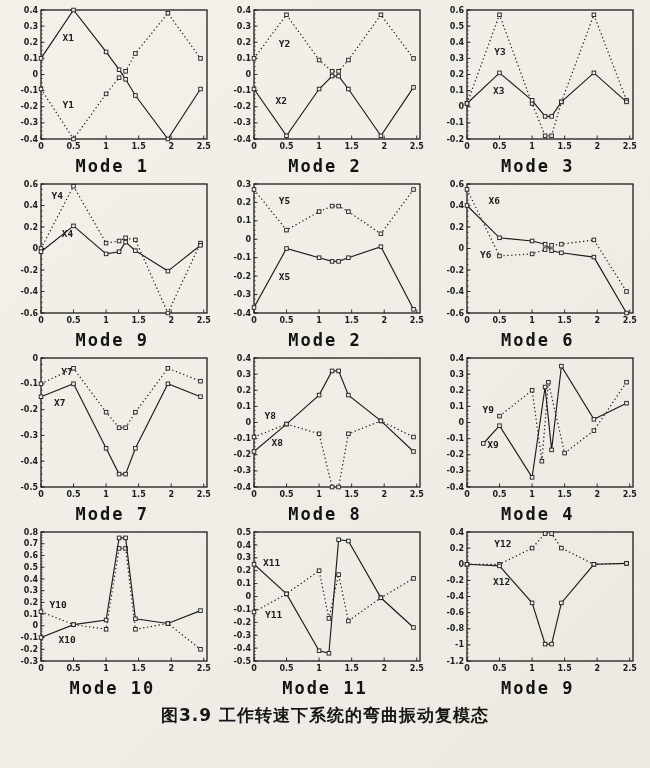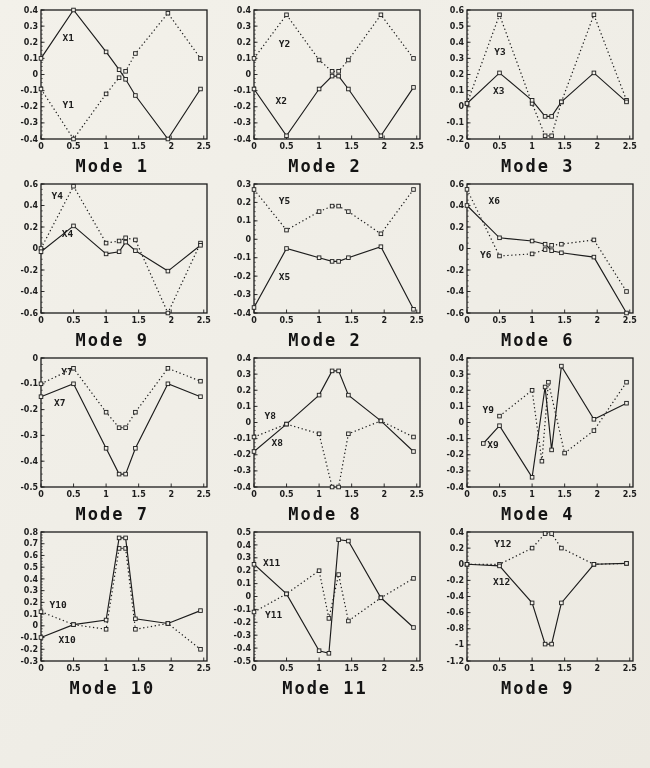--- a/index.html
+++ b/index.html
@@ -1091,13 +1091,14 @@
           <rect x="109.3" y="116.3" width="3.6" height="3.6" fill="#f1efe8" stroke="#1c1c1c" stroke-width="0.9"></rect>
           <rect x="115.8" y="116.3" width="3.6" height="3.6" fill="#f1efe8" stroke="#1c1c1c" stroke-width="0.9"></rect>
           <rect x="125.6" y="75.1" width="3.6" height="3.6" fill="#f1efe8" stroke="#1c1c1c" stroke-width="0.9"></rect>
           <rect x="158.1" y="36.5" width="3.6" height="3.6" fill="#f1efe8" stroke="#1c1c1c" stroke-width="0.9"></rect>
           <rect x="190.7" y="35.6" width="3.6" height="3.6" fill="#f1efe8" stroke="#1c1c1c" stroke-width="0.9"></rect>
           <text x="59.03921568627452" y="59.2125" font-size="9.5" font-weight="700" font-family="&quot;DejaVu Sans Mono&quot;,monospace" fill="#1c1c1c">X12</text>
         </svg>
       <div class="mode-title">Mode 9</div>
     </div>
   </div>
+  <div class="caption">图3.9 工作转速下系统的弯曲振动复模态</div>
 </div>
 
 </body></html>

